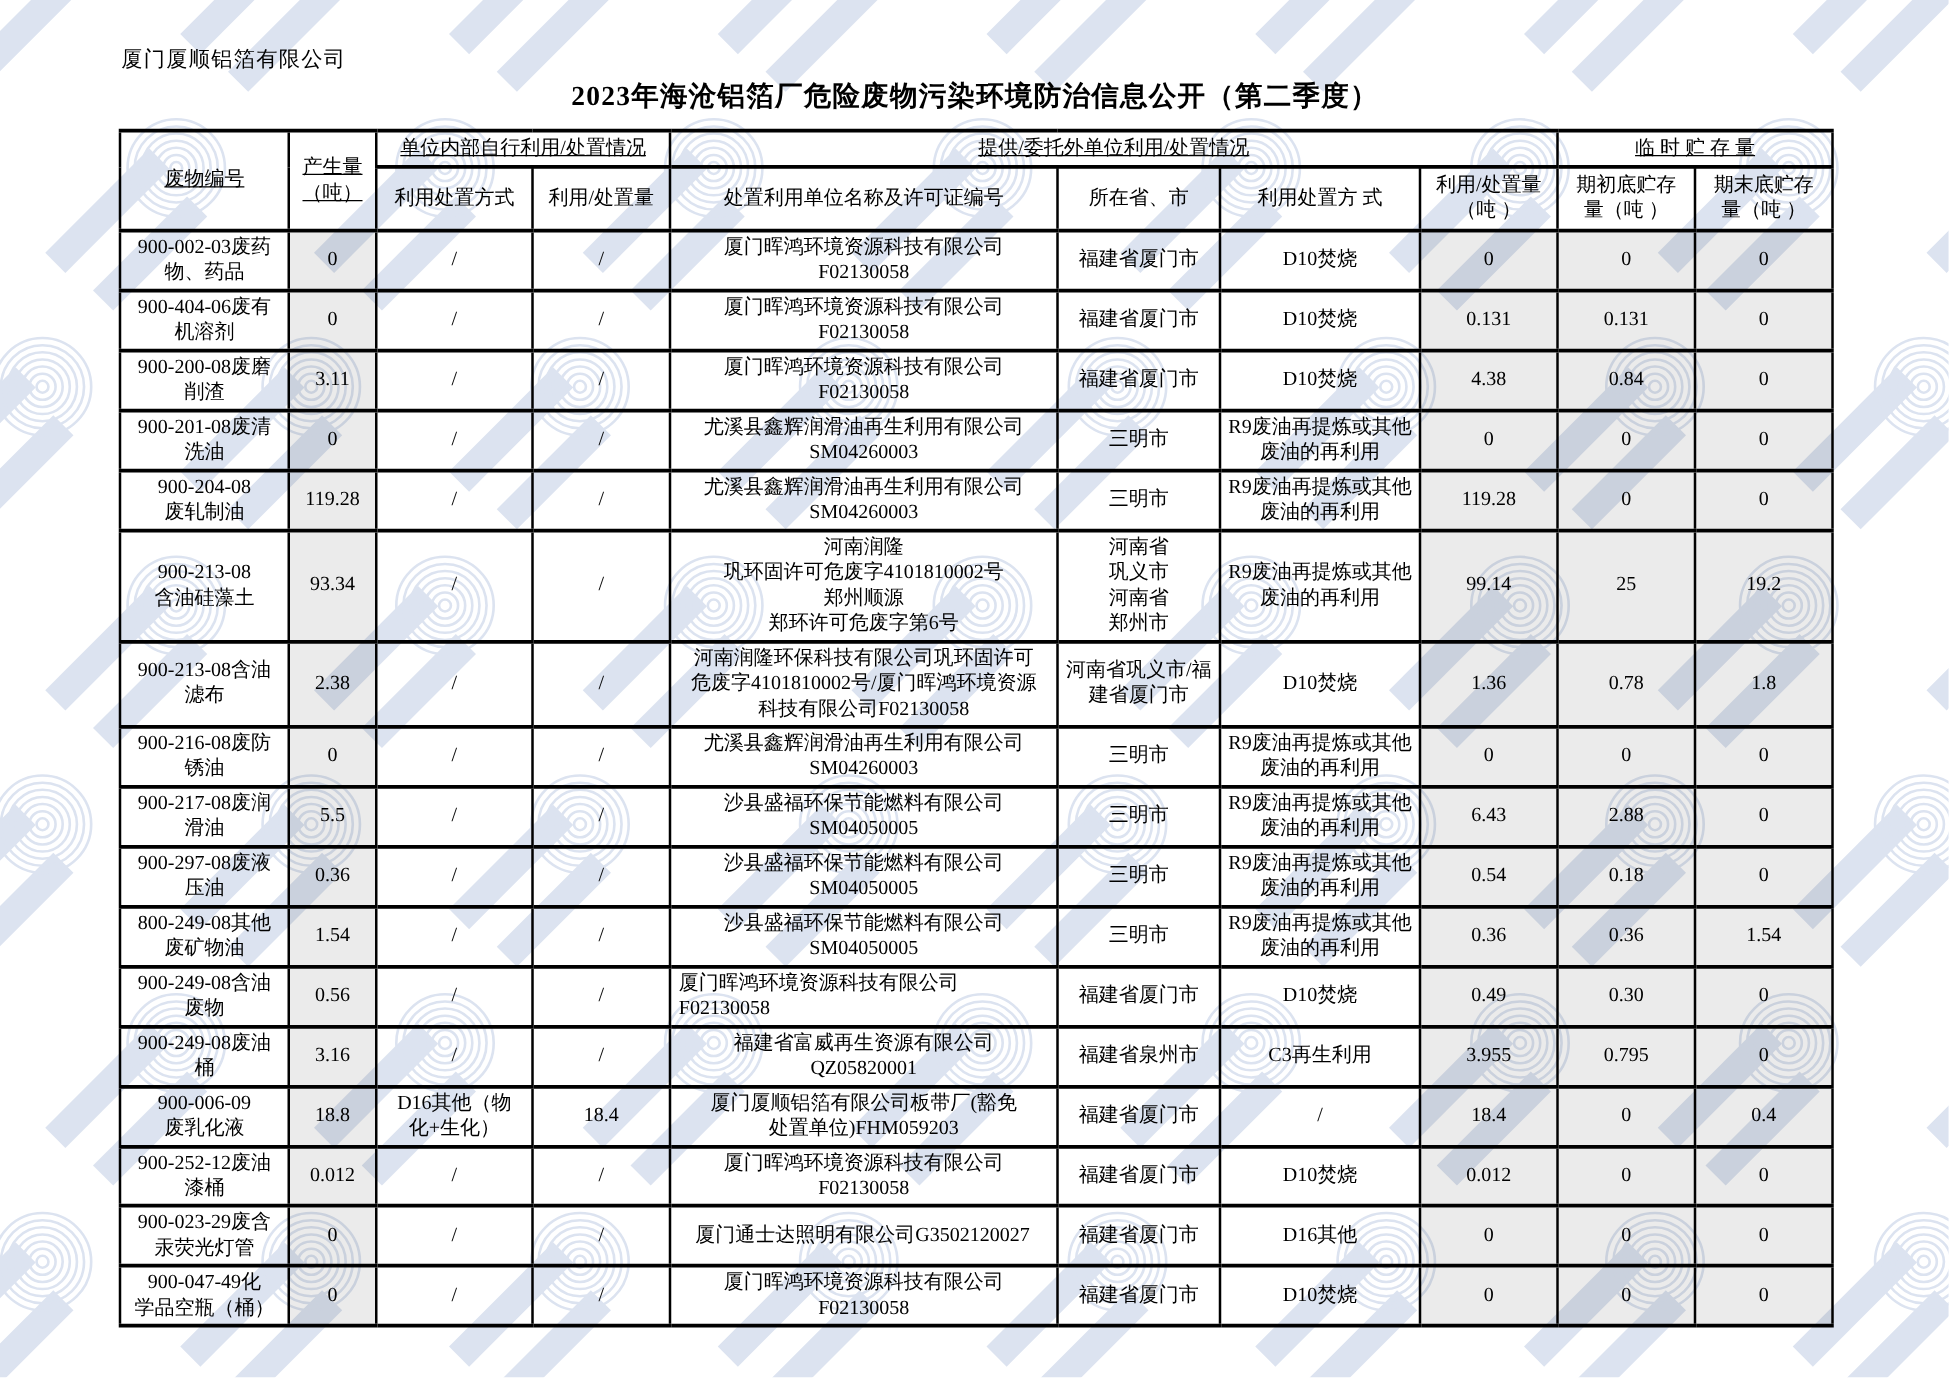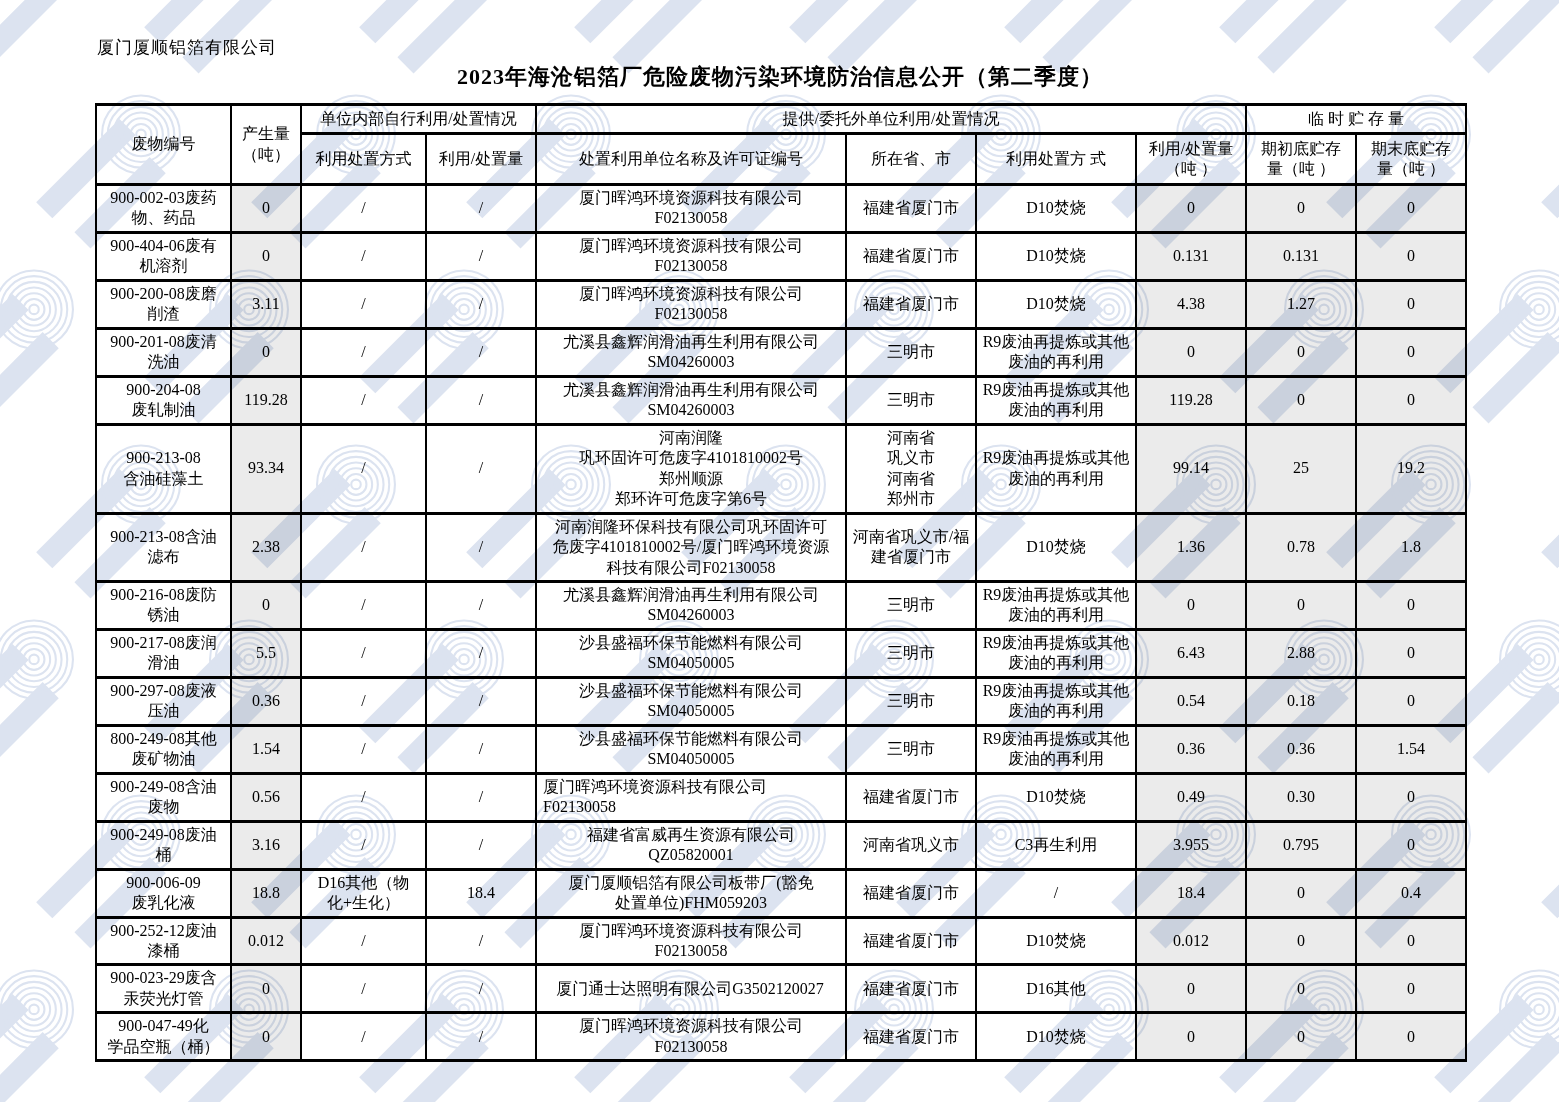--- a/index.html
+++ b/index.html
@@ -28,21 +28,21 @@
   }
   .data-table th,.data-table td{
     border:2px solid #000;
     border-top-width:3px;border-bottom-width:3px;
     padding:2px 3px;
     text-align:center;vertical-align:middle;
     white-space:pre-line;
     font-weight:normal;
     overflow:hidden;
   }
-  .h-group th{height:22px;}
+  .h-group th{height:22px;text-decoration:underline;}
   .h-sub th{height:44px;}
   .shade{background:rgba(0,0,0,0.078);}
   tbody tr:nth-child(12) td.col-unit{text-align:left;padding-left:6px;}
   tbody tr:nth-child(16) td.col-unit{padding-left:0;padding-right:2px;}
 </style>
 </head>
 <body>
 
 <div class="page">
   <div class="watermark"><svg width="1559" height="1102" viewBox="0 0 1559 1102" xmlns="http://www.w3.org/2000/svg">
@@ -824,21 +824,21 @@
             <td class="col-code">900-200-08废磨
 削渣</td>
             <td class="col-gen shade">3.11</td>
             <td class="col-self-method">/</td>
             <td class="col-self-qty">/</td>
             <td class="col-unit">厦门晖鸿环境资源科技有限公司
 F02130058</td>
             <td class="col-region">福建省厦门市</td>
             <td class="col-method">D10焚烧</td>
             <td class="col-qty shade">4.38</td>
-            <td class="col-begin shade">1.27</td>
+            <td class="col-begin shade">0.84</td>
             <td class="col-end shade">0</td>
           </tr>
           <tr>
             <td class="col-code">900-201-08废清
 洗油</td>
             <td class="col-gen shade">0</td>
             <td class="col-self-method">/</td>
             <td class="col-self-qty">/</td>
             <td class="col-unit">尤溪县鑫辉润滑油再生利用有限公司
 SM04260003</td>
@@ -975,21 +975,21 @@
             <td class="col-end shade">0</td>
           </tr>
           <tr>
             <td class="col-code">900-249-08废油
 桶</td>
             <td class="col-gen shade">3.16</td>
             <td class="col-self-method">/</td>
             <td class="col-self-qty">/</td>
             <td class="col-unit">福建省富威再生资源有限公司
 QZ05820001</td>
-            <td class="col-region">河南省巩义市</td>
+            <td class="col-region">福建省泉州市</td>
             <td class="col-method">C3再生利用</td>
             <td class="col-qty shade">3.955</td>
             <td class="col-begin shade">0.795</td>
             <td class="col-end shade">0</td>
           </tr>
           <tr>
             <td class="col-code">900-006-09
 废乳化液</td>
             <td class="col-gen shade">18.8</td>
             <td class="col-self-method">D16其他（物

